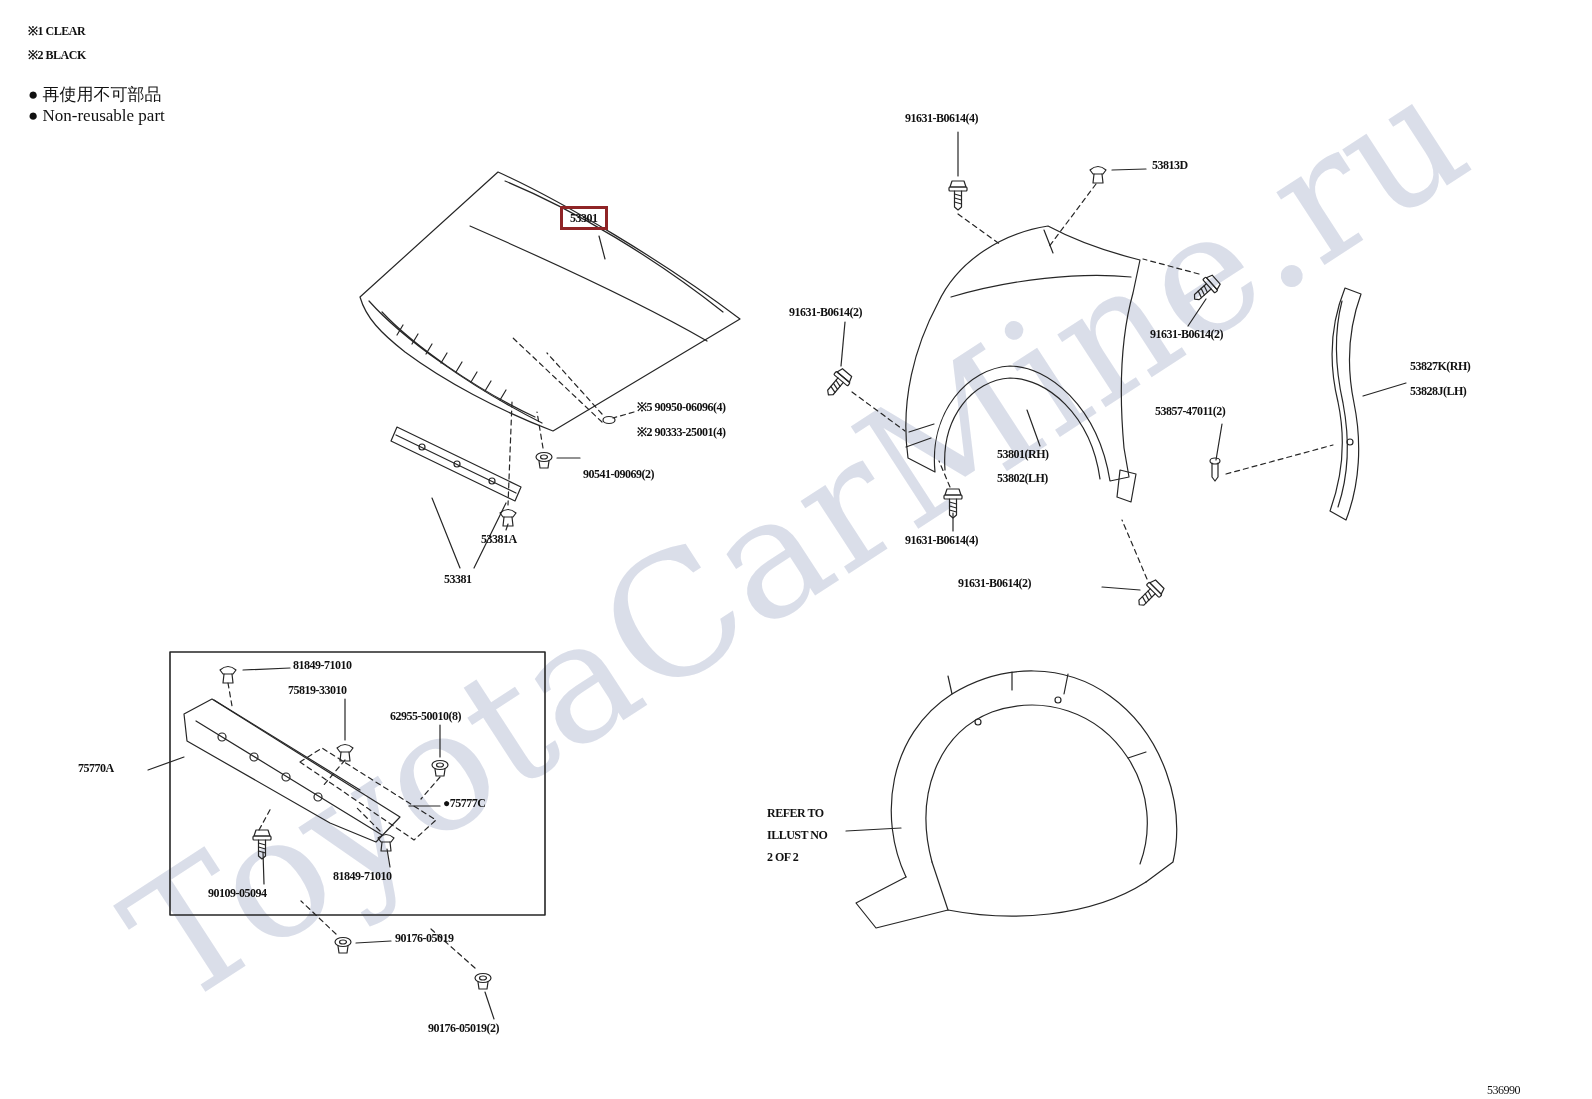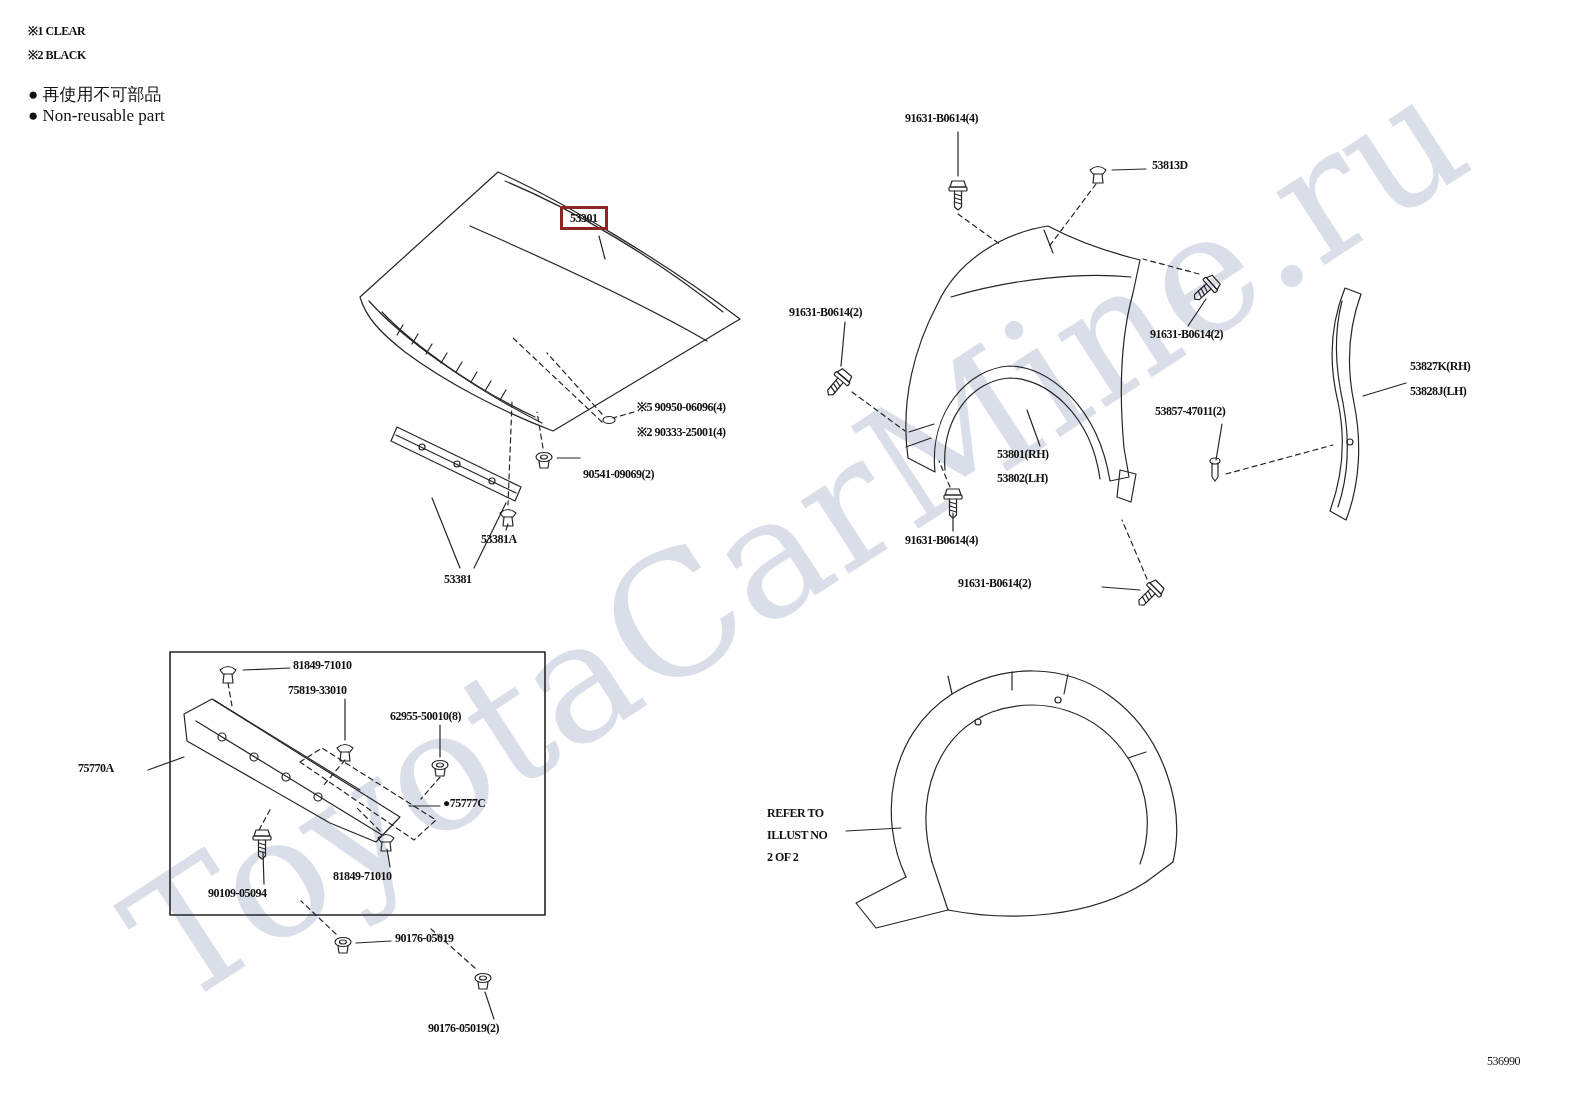--- a/index.html
+++ b/index.html
@@ -25,21 +25,21 @@
 
   .lbl {
     position:absolute; z-index:2; white-space:nowrap;
     font-family:Liberation Serif, serif;
     font-size:12px; font-weight:700; letter-spacing:-0.5px; color:#111;
   }
   .sans {
     font-family:Liberation Serif, serif;
     font-weight:400; letter-spacing:0; font-size:17px;
   }
-  .plain { font-weight:400; }
+  .plain { font-weight:400;margin-top:29px; }
   .hl { border:3px solid var(--hl,#8f2426); padding:2px 7px 1px; }
   .refer div { line-height:22px; }
 </style>
 </head>
 <body>
 
 <div class="canvas">
 
   <div class="watermark">ToyotaCarMine.ru</div>
 

